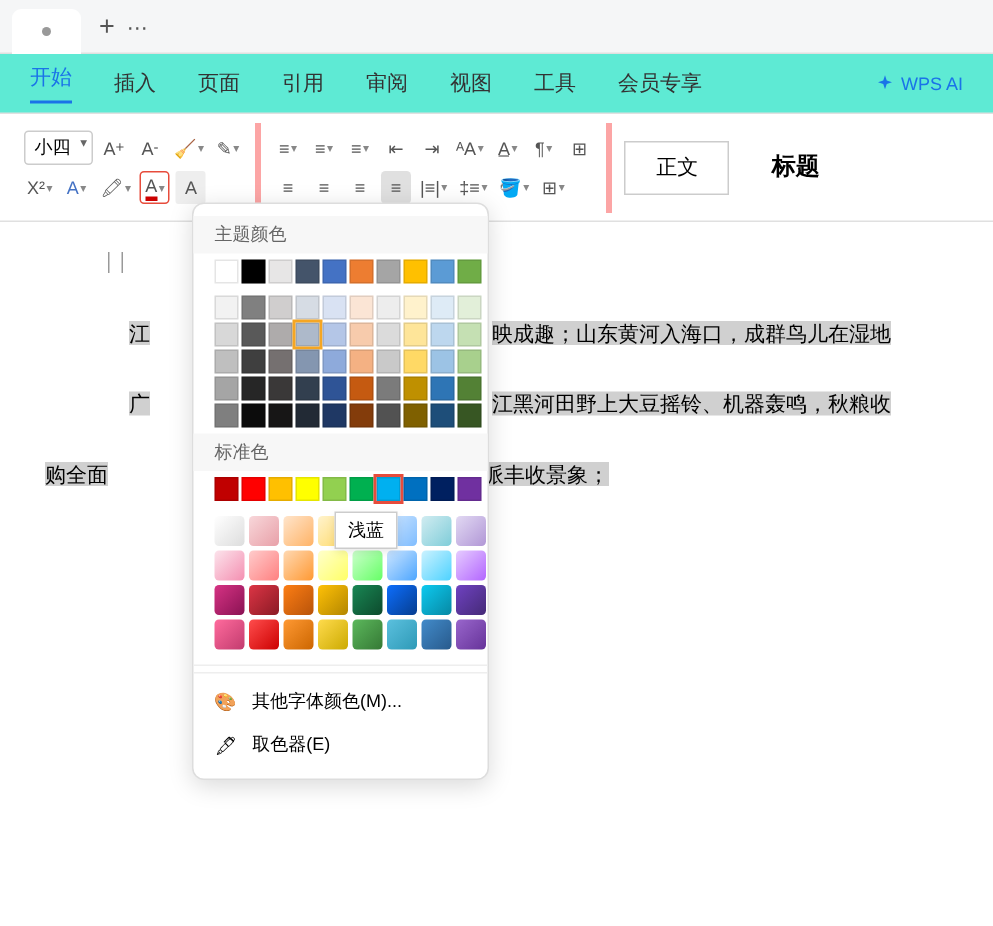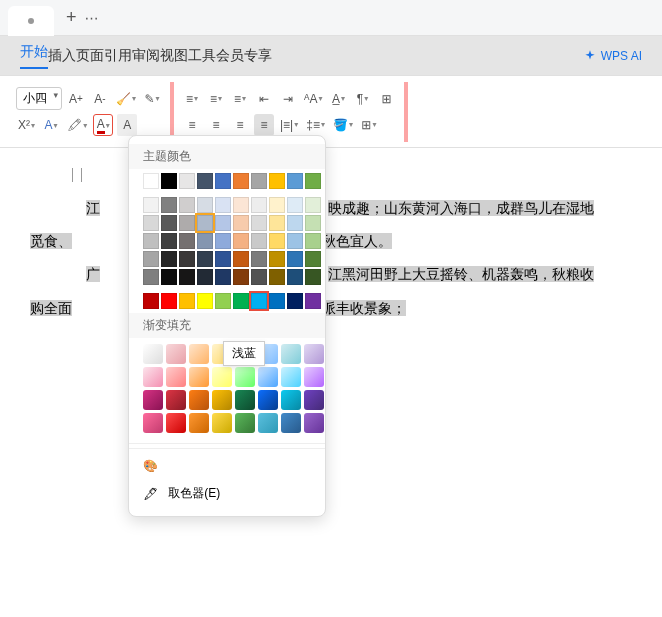--- a/index.html
+++ b/index.html
@@ -1,38 +1,38 @@
 <!DOCTYPE html>
 <html><head>
 <meta charset="utf-8">
 <style>
 * { margin: 0; padding: 0; box-sizing: border-box; }
 body { font-family: "Microsoft YaHei", sans-serif; font-size: 12px; background: #fff; overflow: hidden; width: 662px; height: 617px; }
 .titlebar { height: 36px; background: #f5f6f7; display: flex; align-items: center; padding-left: 8px; border-bottom: 1px solid #e0e0e0; }
 .doc-tab { background: #fff; border-radius: 6px 6px 0 0; padding: 6px 20px; display: flex; align-items: center; gap: 8px; height: 30px; margin-top: 6px; }
 .dot { width: 6px; height: 6px; border-radius: 50%; background: #999; }
 .add-tab { margin-left: 12px; font-size: 18px; color: #555; cursor: pointer; }
-.menubar { height: 40px; background: #e5e5e5; display: flex; align-items: center; padding: 0 20px; border-bottom: 1px solid #e0e0e0; }
+.menubar { height: 40px; background: #5eead4; display: flex; align-items: center; padding: 0 20px; gap: 28px; border-bottom: 1px solid #e0e0e0; }
 .menu-item { color: #333; cursor: pointer; font-size: 14px; }
 .menu-item.active { color: #1a73e8; border-bottom: 2px solid #1a73e8; padding-bottom: 6px; }
 .wps-ai { margin-left: auto; color: #1a73e8; font-weight: 500; display: flex; align-items: center; gap: 4px; }
 .wps-ai svg { width: 14px; height: 14px; }
 .toolbar { height: 72px; background: #fff; display: flex; align-items: center; padding: 0 8px; border-bottom: 1px solid #e0e0e0; }
 .toolbar-group { display: flex; flex-direction: column; gap: 4px; padding: 0 8px; border-right: 4px solid #fca5a5; height: 60px; justify-content: center; }
 .toolbar-row { display: flex; align-items: center; gap: 4px; }
 .tb-btn { min-width: 20px; height: 22px; display: flex; align-items: center; justify-content: center; cursor: pointer; border-radius: 3px; color: #555; font-size: 12px; padding: 0 2px; }
 .font-size-sel { border: 1px solid #ccc; border-radius: 3px; padding: 2px 14px 2px 6px; font-size: 12px; min-width: 44px; position: relative; }
 .font-size-sel::after { content: "▾"; position: absolute; right: 3px; font-size: 9px; color: #666; }
 .dd { font-size: 8px; color: #888; margin-left: 1px; }
 .highlighted-btn { border: 1.5px solid #e74c3c; border-radius: 3px; padding: 0 2px; }
 .style-btn { border: 1px solid #ccc; padding: 8px 20px; font-size: 14px; cursor: pointer; background: #fff; }
 .style-btn.title { border: none; font-weight: bold; font-size: 16px; }
 .content-area { position: relative; padding: 40px 30px; }
 .ruler-marker { position: absolute; top: 20px; height: 14px; border-left: 1px solid #999; border-right: 1px solid #999; }
-.text-line { margin: 8px 0; line-height: 1.8; font-size: 14px; }
+.text-line { margin: 22px 0; line-height: 1.8; font-size: 14px; }
 .hl-text { background: #d0d0d0; }
 .watermark { position: absolute; top: 280px; left: 230px; opacity: 0.6; pointer-events: none; display: flex; align-items: center; gap: 4px; font-size: 24px; color: #e0941a; font-weight: bold; }
 .watermark-box { width: 28px; height: 28px; background: #f5a623; border: 2px solid #e0941a; }
 .color-panel { position: absolute; top: 135px; left: 128px; width: 198px; background: #fff; border: 1px solid #ddd; border-radius: 8px; box-shadow: 0 4px 16px rgba(0,0,0,0.15); padding: 8px 0; z-index: 100; }
 .panel-row { display: flex; align-items: center; padding: 6px 14px; gap: 10px; cursor: pointer; }
 .panel-section-label { padding: 4px 14px; font-size: 12px; color: #666; background: #f7f7f7; }
 .auto-swatch { width: 16px; height: 16px; background: #000; }
 .swatch-grid { display: grid; grid-template-columns: repeat(10, 16px); gap: 2px; padding: 4px 14px; }
 .swatch { width: 16px; height: 16px; cursor: pointer; border: 1px solid rgba(0,0,0,0.1); }
 .swatch.selected-orange { outline: 2px solid #f5a623; outline-offset: 0; }
@@ -110,29 +110,32 @@
       <span class="tb-btn">≡</span>
       <span class="tb-btn">≡</span>
       <span class="tb-btn" style="background:#e0e0e0;border-radius:3px">≡</span>
       <span class="tb-btn">|≡|<span class="dd">▾</span></span>
       <span class="tb-btn">‡≡<span class="dd">▾</span></span>
       <span class="tb-btn">🪣<span class="dd">▾</span></span>
       <span class="tb-btn">⊞<span class="dd">▾</span></span>
     </div>
   </div>
 
+  <div class="toolbar-group" style="border-right:none">
+    <div class="toolbar-row" style="gap:8px">
+      <span class="style-btn">正文</span>
+      <span class="style-btn title">标题</span>
+    </div>
+  </div>
 </div>
 
 <div class="content-area">
   <div class="ruler-marker" style="left:72px;width:10px"></div>
   <div class="text-line" style="padding-left:56px">
     <span class="hl-text">江</span><span style="margin-left:228px" class="hl-text">映成趣；山东黄河入海口，成群鸟儿在湿地</span>
-  </div>
-  <div class="text-line">
-    <span class="hl-text">觅食、</span><span style="margin-left:250px" class="hl-text">秋色宜人。</span>
   </div>
   <div class="text-line" style="padding-left:56px">
     <span class="hl-text">广</span><span style="margin-left:228px" class="hl-text">江黑河田野上大豆摇铃、机器轰鸣，秋粮收</span>
   </div>
   <div class="text-line">
     <span class="hl-text">购全面</span><span style="margin-left:250px" class="hl-text">派丰收景象；</span>
   </div>
 
   <div class="watermark">
     <div class="watermark-box"></div>
@@ -199,33 +202,33 @@
       <div class="swatch" style="background: rgb(12, 12, 12);"></div>
       <div class="swatch" style="background: rgb(23, 22, 22);"></div>
       <div class="swatch" style="background: rgb(34, 42, 53);"></div>
       <div class="swatch" style="background: rgb(31, 56, 100);"></div>
       <div class="swatch" style="background: rgb(131, 60, 11);"></div>
       <div class="swatch" style="background: rgb(82, 82, 82);"></div>
       <div class="swatch" style="background: rgb(127, 96, 0);"></div>
       <div class="swatch" style="background: rgb(30, 78, 121);"></div>
       <div class="swatch" style="background: rgb(55, 86, 35);"></div>
     </div>
+  <div class="panel-section-label">标准色</div>
   <div class="swatch-grid" id="standard-row">
       <div class="swatch" style="background: rgb(192, 0, 0);"></div>
       <div class="swatch" style="background: rgb(255, 0, 0);"></div>
       <div class="swatch" style="background: rgb(255, 192, 0);"></div>
       <div class="swatch" style="background: rgb(255, 255, 0);"></div>
       <div class="swatch" style="background: rgb(146, 208, 80);"></div>
       <div class="swatch" style="background: rgb(0, 176, 80);"></div>
       <div class="swatch selected-red" style="background: rgb(0, 176, 240);"></div>
       <div class="swatch" style="background: rgb(0, 112, 192);"></div>
       <div class="swatch" style="background: rgb(0, 32, 96);"></div>
       <div class="swatch" style="background: rgb(112, 48, 160);"></div>
     </div>
-  <div class="panel-section-label">渐变填充</div>
   <div class="tooltip" style="top:205px;left:94px">浅蓝</div>
   <div class="grad-grid" id="grad-grid">
       <div class="grad-swatch" style="background: linear-gradient(135deg, rgb(255, 255, 255), rgb(221, 221, 221));"></div>
       <div class="grad-swatch" style="background: linear-gradient(135deg, rgb(248, 215, 218), rgb(232, 160, 168));"></div>
       <div class="grad-swatch" style="background: linear-gradient(135deg, rgb(255, 229, 204), rgb(255, 179, 102));"></div>
       <div class="grad-swatch" style="background: linear-gradient(135deg, rgb(255, 243, 205), rgb(255, 217, 102));"></div>
       <div class="grad-swatch" style="background: linear-gradient(135deg, rgb(212, 237, 218), rgb(143, 209, 158));"></div>
       <div class="grad-swatch" style="background: linear-gradient(135deg, rgb(204, 229, 255), rgb(128, 189, 255));"></div>
       <div class="grad-swatch" style="background: linear-gradient(135deg, rgb(209, 236, 241), rgb(127, 205, 217));"></div>
       <div class="grad-swatch" style="background: linear-gradient(135deg, rgb(226, 217, 243), rgb(177, 151, 214));"></div>
@@ -251,18 +254,19 @@
       <div class="grad-swatch" style="background: linear-gradient(135deg, rgb(255, 219, 77), rgb(204, 170, 0));"></div>
       <div class="grad-swatch" style="background: linear-gradient(135deg, rgb(92, 184, 92), rgb(53, 121, 53));"></div>
       <div class="grad-swatch" style="background: linear-gradient(135deg, rgb(91, 192, 222), rgb(46, 154, 183));"></div>
       <div class="grad-swatch" style="background: linear-gradient(135deg, rgb(66, 139, 202), rgb(40, 90, 140));"></div>
       <div class="grad-swatch" style="background: linear-gradient(135deg, rgb(153, 102, 204), rgb(102, 51, 153));"></div>
     </div>
   <hr class="divider">
   <hr class="divider">
   <div class="panel-row">
     <span>🎨</span>
+    <span>其他字体颜色(M)...</span>
   </div>
   <div class="panel-row">
     <span>🖋</span>
     <span>取色器(E)</span>
   </div>
 </div>
 
 </body></html>

